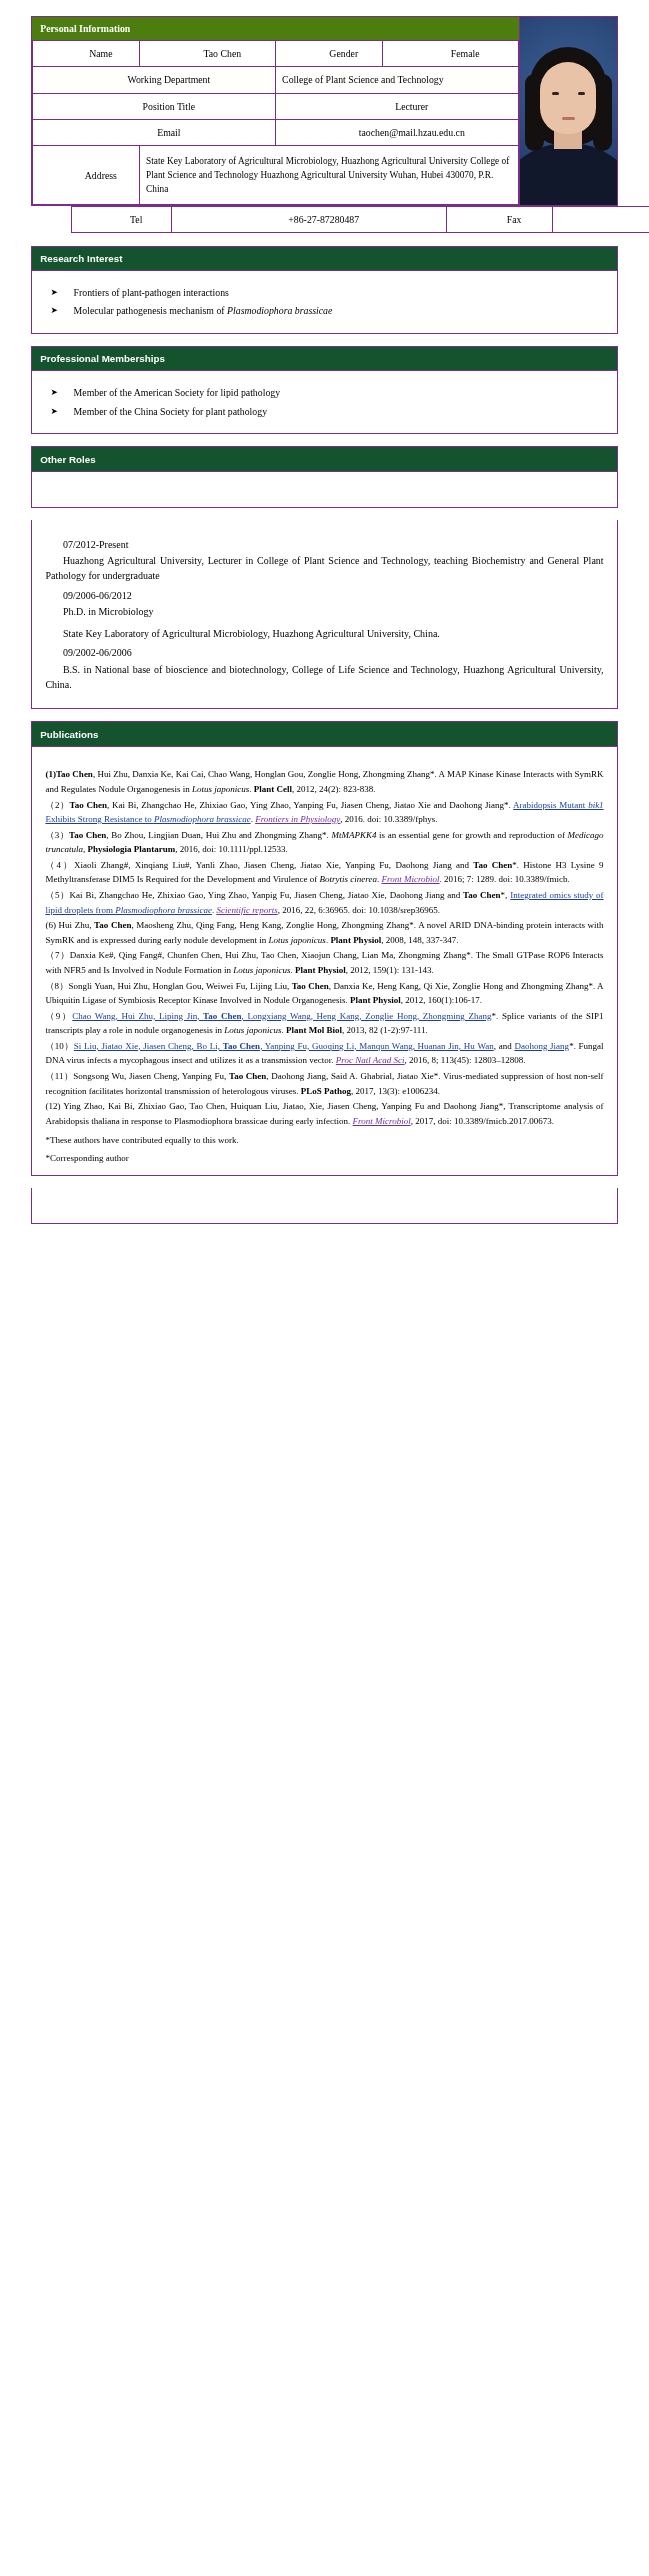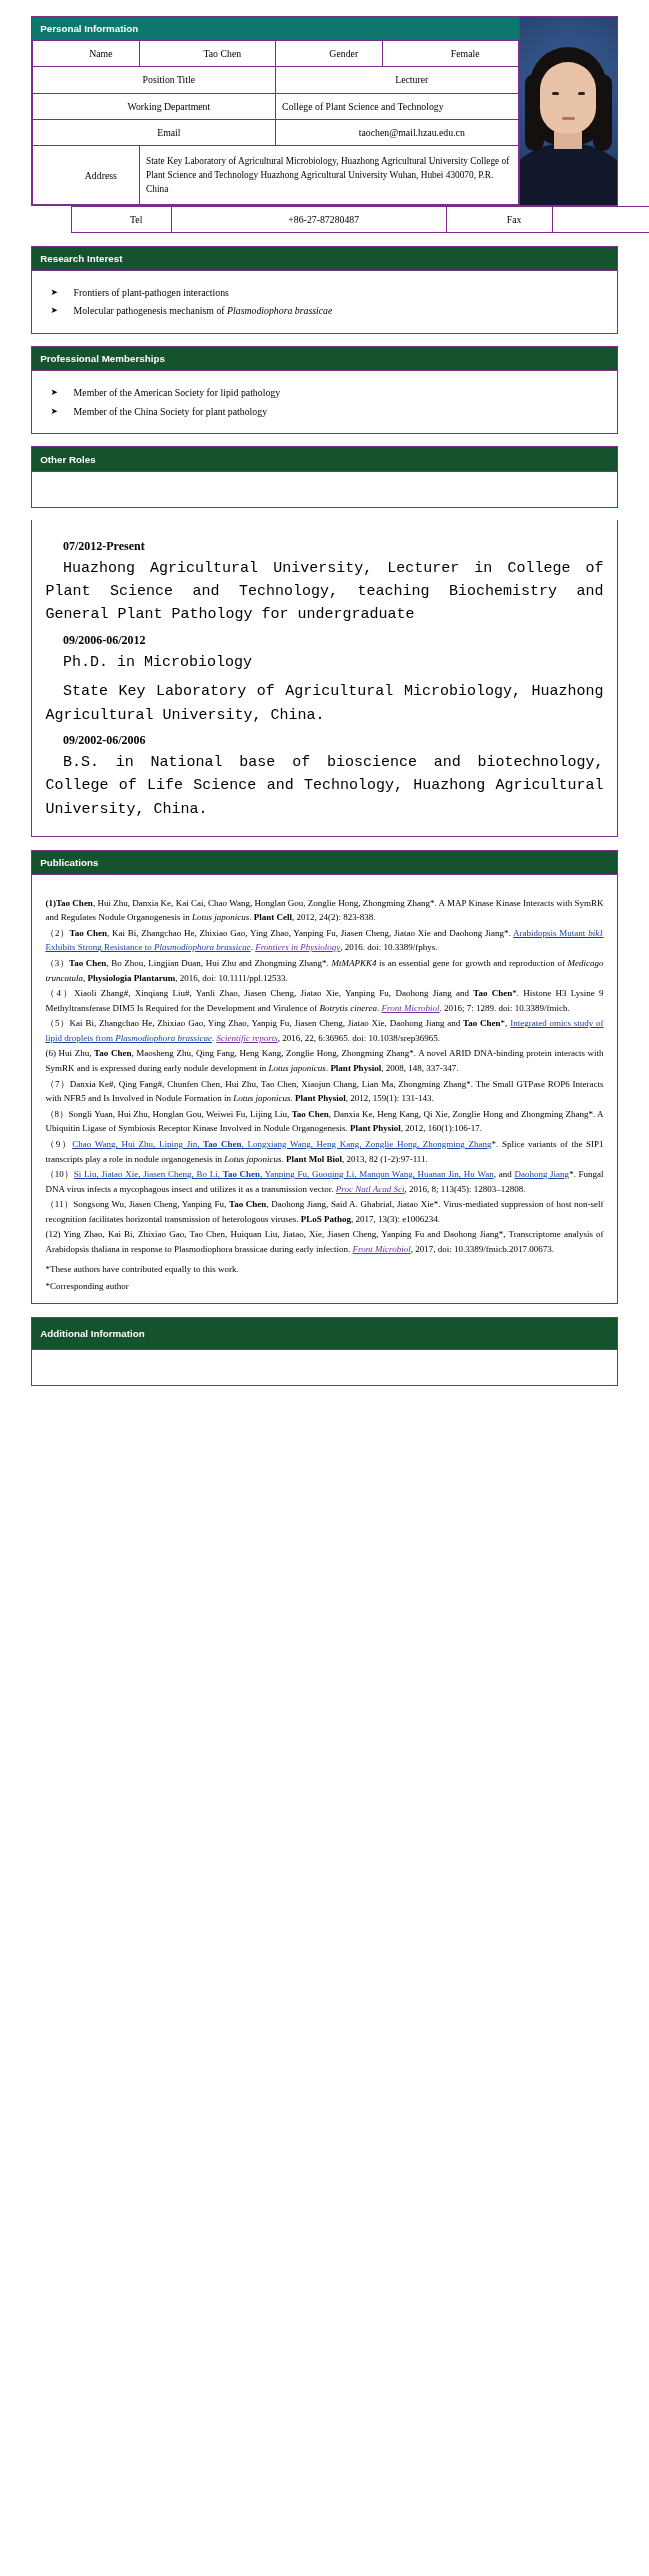--- a/index.html
+++ b/index.html
@@ -49,23 +49,23 @@
     flex: 1 1 auto;
   }
   .personal-right {
     width: 165px;
     border-left: 0.5px solid #7B2D8B;
     background: #ffffff;
     position: relative;
     overflow: hidden;
   }
   .hdr-row {
-    background: #0f766e;
+    background: #4d7c0f;
     color: #ffffff;
-    font-family: Liberation Sans, sans-serif;
+    font-family: Liberation Serif, serif;
     font-weight: bold;
     font-size: 9.8px;
     padding: 6.2px 8.2px;
   }
   table.info {
     border-collapse: collapse;
     width: 100%;
     font-size: 9.8px;
   }
   table.info td {
@@ -178,31 +178,30 @@
     position: absolute;
     left: 0;
     top: 0;
     color: #000;
     font-size: 8.8px;
   }
   em { font-style: italic; }
   
   .edu-item { margin-bottom: 2.1px; }
   .edu-date {
-    font-weight: bold;
-    font-size: 12px;
+    font-weight: normal;
+    font-size: 10px;
     margin: 5.2px 0 3.1px 17.5px;
   }
   .edu-text {
-    font-size: 15px;
+    font-size: 10px;
     line-height: 1.55;
     text-align: justify;
     text-indent: 17.5px;
     margin: 0 0 6.2px 0;
-    font-family: Liberation Mono, monospace;
   }
   
   .pub-box {
     border: 0.5px solid #7B2D8B;
     border-top: none;
     box-sizing: border-box;
     padding: 20.6px 13.4px 12.4px 13.4px;
   }
   .pub {
     font-size: 9px;
@@ -237,26 +236,26 @@
       <div class="hdr-row">Personal Information</div>
       <table class="info">
         <tbody>
             <tr>
           <td class="center" style="width:22%">Name</td>
           <td class="center" style="width:28%">Tao Chen</td>
           <td class="center" style="width:22%">Gender</td>
           <td class="center" style="width:28%">Female</td>
         </tr>
         <tr>
+          <td class="center" colspan="2">Working Department</td>
+          <td colspan="2">College of Plant Science and Technology</td>
+        </tr>
+        <tr>
           <td class="center" colspan="2">Position Title</td>
           <td class="center" colspan="2">Lecturer</td>
-        </tr>
-        <tr>
-          <td class="center" colspan="2">Working Department</td>
-          <td colspan="2">College of Plant Science and Technology</td>
         </tr>
         <tr>
           <td class="center" colspan="2">Email</td>
           <td class="center" colspan="2">taochen@mail.hzau.edu.cn</td>
         </tr>
         <tr>
           <td class="center">Address</td>
           <td class="addr-cell" colspan="3">State Key Laboratory of Agricultural Microbiology, Huazhong Agricultural University College of Plant Science and Technology Huazhong Agricultural  University Wuhan, Hubei 430070, P.R. China</td>
         </tr>
       </tbody>
@@ -350,17 +349,16 @@
     <p class="pub">（9）<span class="link">Chao Wang, Hui Zhu, Liping Jin, <b>Tao Chen</b>, Longxiang Wang, Heng Kang, Zonglie Hong, Zhongming Zhang</span>*. Splice variants of the SIP1 transcripts play a role in nodule organogenesis in <i>Lotus japonicus</i>. <b>Plant Mol Biol</b>, 2013, 82 (1-2):97-111.</p>
     <p class="pub">（10）<span class="link">Si Liu, Jiatao Xie, Jiasen Cheng, Bo Li, <b>Tao Chen</b>, Yanping Fu, Guoqing Li, Manqun Wang, Huanan Jin, Hu Wan</span>, and <span class="link">Daohong Jiang</span>*. Fungal DNA virus infects a mycophagous insect and utilizes it as a transmission vector. <i class="linkpurple">Proc Natl Acad Sci</i>, 2016, 8; 113(45): 12803–12808.</p>
     <p class="pub">（11）Songsong Wu, Jiasen Cheng, Yanping Fu, <b>Tao Chen</b>, Daohong Jiang, Said A. Ghabrial, Jiatao Xie*. Virus-mediated suppression of host non-self recognition facilitates horizontal transmission  of heterologous viruses. <b>PLoS Pathog</b>, 2017, 13(3): e1006234.</p>
     <p class="pub">(12) Ying Zhao, Kai Bi, Zhixiao Gao, Tao Chen, Huiquan Liu, Jiatao, Xie, Jiasen Cheng, Yanping Fu and Daohong Jiang*, Transcriptome analysis of Arabidopsis thaliana in response to Plasmodiophora brassicae during early infection. <i class="linkpurple">Front Microbiol</i>, 2017, doi: 10.3389/fmicb.2017.00673.</p>
     <p class="pub-note">*These authors have contributed equally to this work.</p>
     <p class="pub-note">*Corresponding author</p>
   </div>
 
   <div class="spacer-24"></div>
 
-  <div class="section-bar tall">Additional Information</div>
   <div class="block-box empty"></div>
 
 </div>
 
 
 </body></html>

